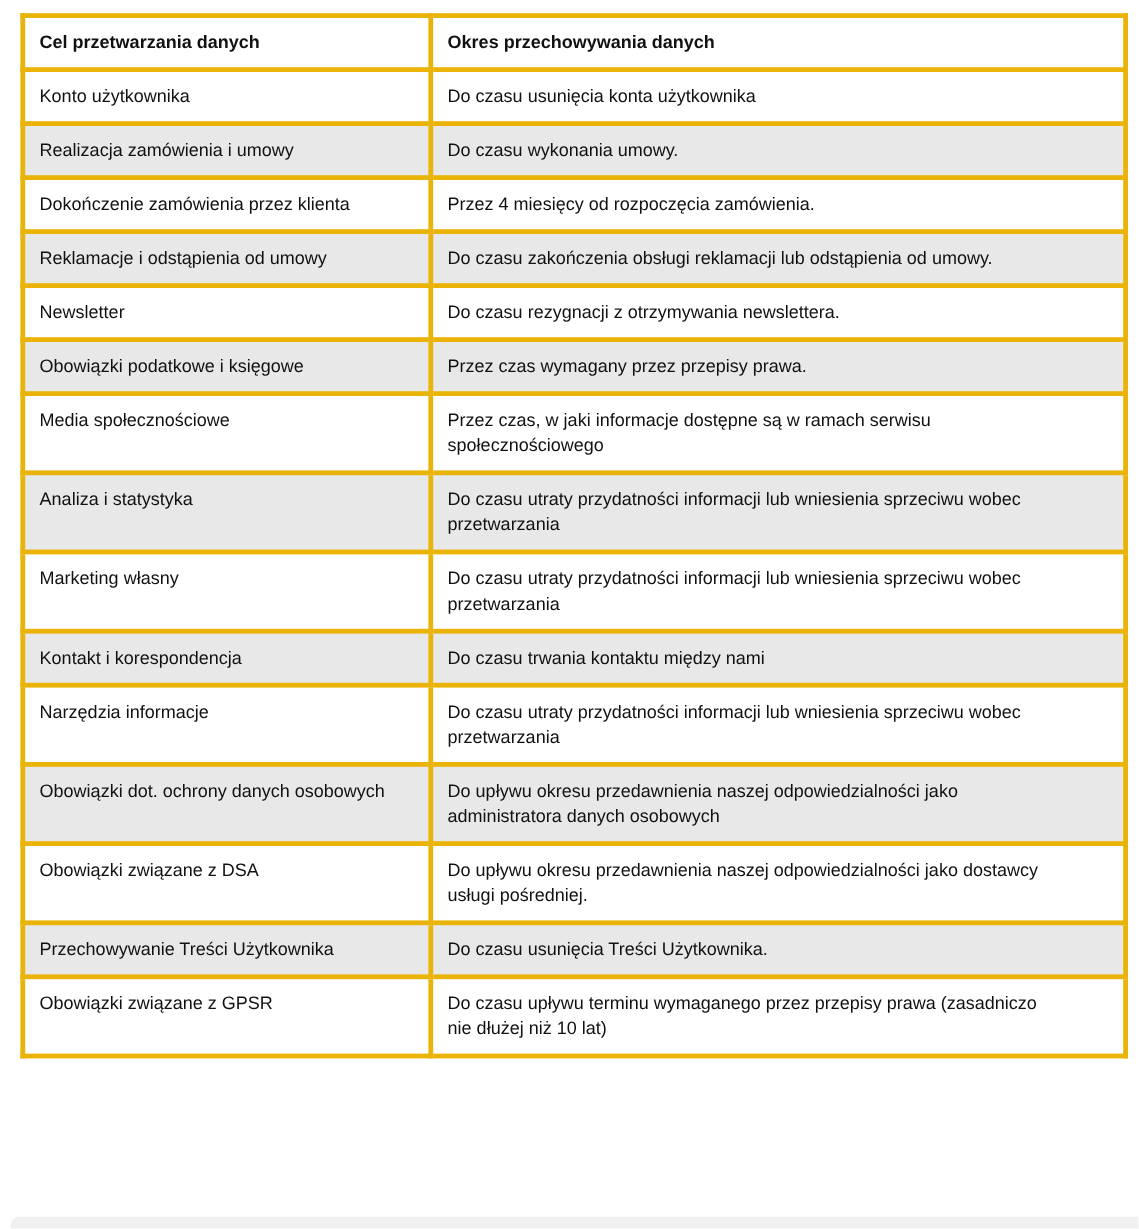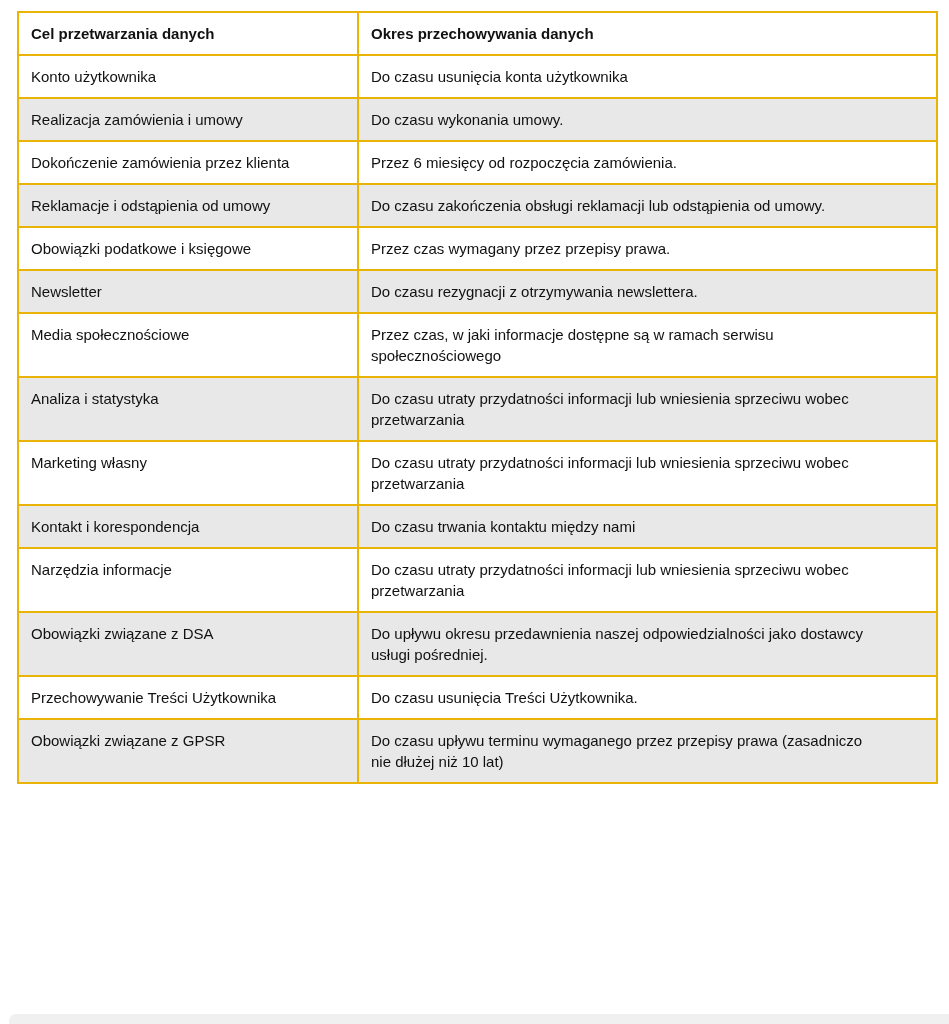--- a/index.html
+++ b/index.html
@@ -20,21 +20,21 @@
     top: 11px;
     left: 17px;
     width: 919px;
     border-collapse: collapse;
     table-layout: fixed;
   }
   table.retention col.c-purpose { width: 340px; }
   table.retention col.c-period  { width: 579px; }
   table.retention th,
   table.retention td {
-    border: 2px solid #eab308;
+    border: 4px solid #eab308;
     padding: 10px 12px;
     font-size: 15px;
     line-height: 1.4;
     color: #111111;
     vertical-align: top;
     text-align: left;
     white-space: pre-line;
     word-wrap: break-word;
   }
   table.retention th {
@@ -72,33 +72,33 @@
       <tr>
         <td>Konto użytkownika</td>
         <td>Do czasu usunięcia konta użytkownika</td>
       </tr>
       <tr>
         <td>Realizacja zamówienia i umowy</td>
         <td>Do czasu wykonania umowy.</td>
       </tr>
       <tr>
         <td>Dokończenie zamówienia przez klienta</td>
-        <td>Przez 6 miesięcy od rozpoczęcia zamówienia.</td>
+        <td>Przez 4 miesięcy od rozpoczęcia zamówienia.</td>
       </tr>
       <tr>
         <td>Reklamacje i odstąpienia od umowy</td>
         <td>Do czasu zakończenia obsługi reklamacji lub odstąpienia od umowy.</td>
       </tr>
       <tr>
+        <td>Newsletter</td>
+        <td>Do czasu rezygnacji z otrzymywania newslettera.</td>
+      </tr>
+      <tr>
         <td>Obowiązki podatkowe i księgowe</td>
         <td>Przez czas wymagany przez przepisy prawa.</td>
-      </tr>
-      <tr>
-        <td>Newsletter</td>
-        <td>Do czasu rezygnacji z otrzymywania newslettera.</td>
       </tr>
       <tr>
         <td>Media społecznościowe</td>
         <td>Przez czas, w jaki informacje dostępne są w ramach serwisu
 społecznościowego</td>
       </tr>
       <tr>
         <td>Analiza i statystyka</td>
         <td>Do czasu utraty przydatności informacji lub wniesienia sprzeciwu wobec
 przetwarzania</td>
@@ -111,20 +111,25 @@
       <tr>
         <td>Kontakt i korespondencja</td>
         <td>Do czasu trwania kontaktu między nami</td>
       </tr>
       <tr>
         <td>Narzędzia informacje</td>
         <td>Do czasu utraty przydatności informacji lub wniesienia sprzeciwu wobec
 przetwarzania</td>
       </tr>
       <tr>
+        <td>Obowiązki dot. ochrony danych osobowych</td>
+        <td>Do upływu okresu przedawnienia naszej odpowiedzialności jako
+administratora danych osobowych</td>
+      </tr>
+      <tr>
         <td>Obowiązki związane z DSA</td>
         <td>Do upływu okresu przedawnienia naszej odpowiedzialności jako dostawcy
 usługi pośredniej.</td>
       </tr>
       <tr>
         <td>Przechowywanie Treści Użytkownika</td>
         <td>Do czasu usunięcia Treści Użytkownika.</td>
       </tr>
       <tr>
         <td>Obowiązki związane z GPSR</td>

